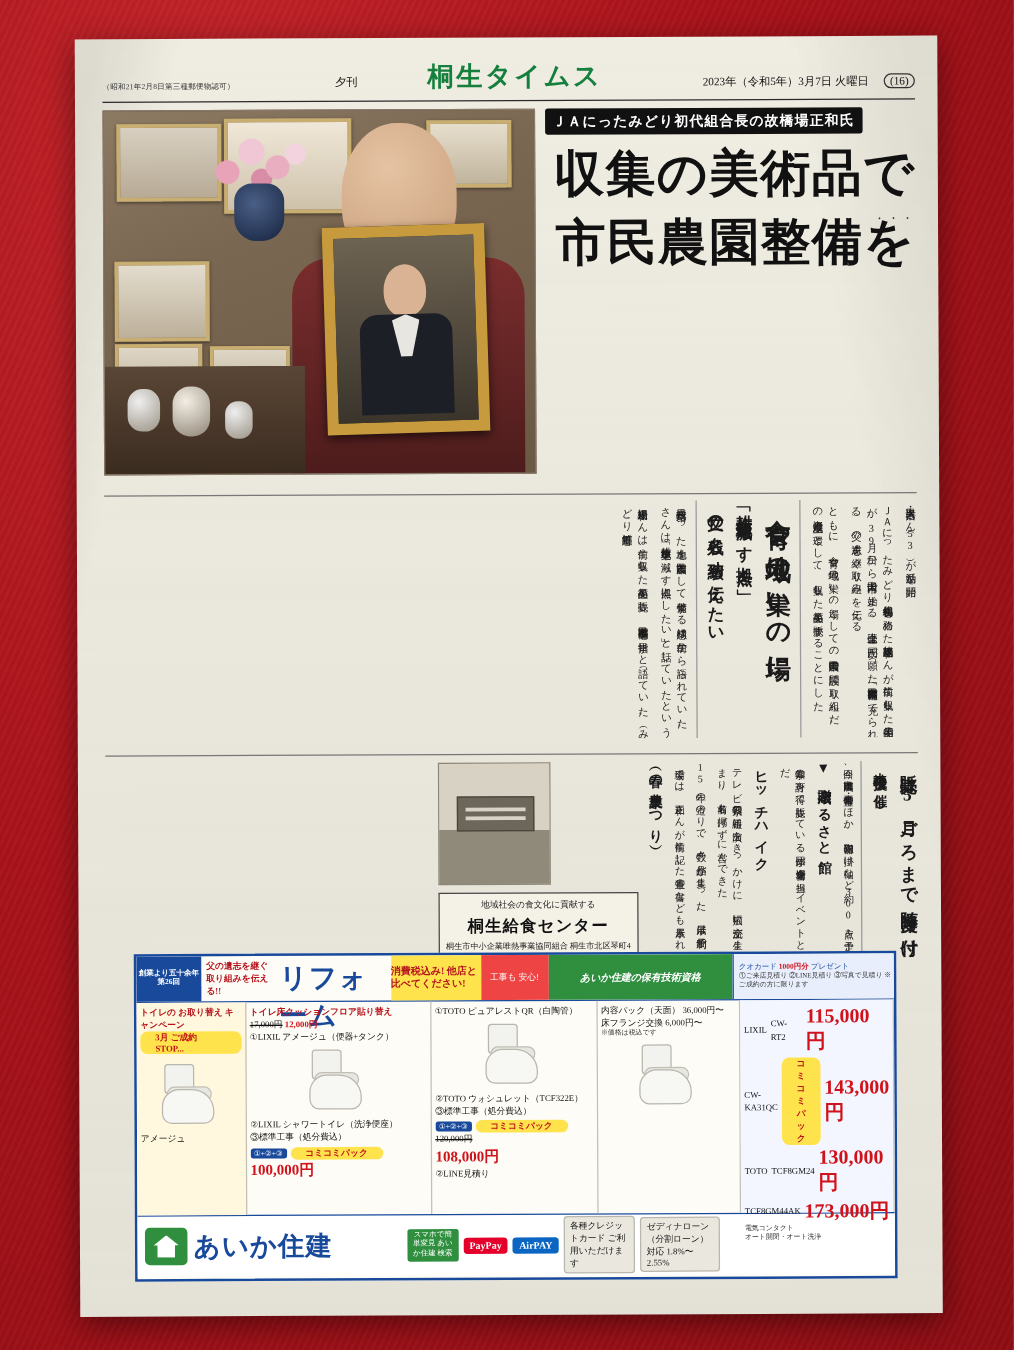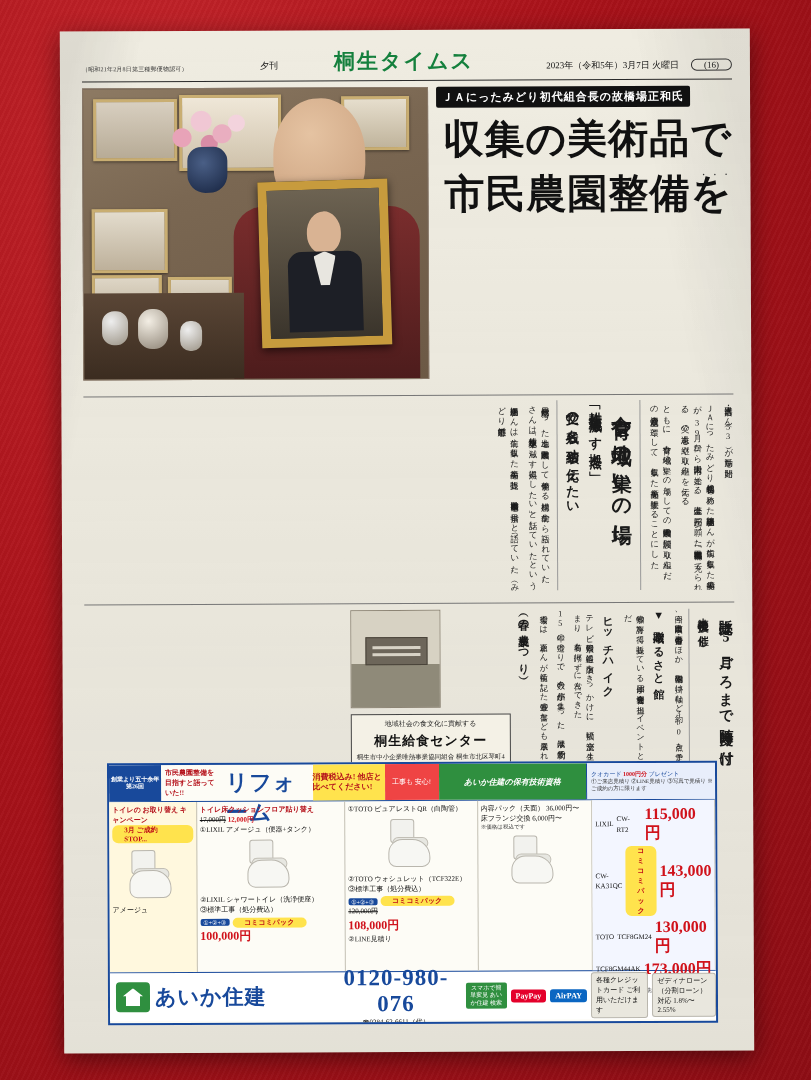--- a/index.html
+++ b/index.html
@@ -47,21 +47,21 @@
     display:flex;align-items:flex-end;justify-content:space-between;
     border-bottom:1.5px solid #2a2a2a;padding-bottom:4px;
     height:30px;
   }
   .mh-left{font-size:6px;color:#333;letter-spacing:.2px;padding-bottom:3px;}
   .mh-center{display:flex;align-items:baseline;gap:12px;padding-bottom:1px;}
   .mh-kan{font-size:9px;color:#111;}
   .mh-title{font-size:21px;font-weight:bold;letter-spacing:2px;color:#15803d;margin-left:44px;}
   .mh-right{display:flex;align-items:baseline;gap:12px;padding-bottom:3px;}
   .mh-date{font-size:9px;color:#111;}
-  .mh-page{font-size:9px;color:#111;border:1px solid #333;border-radius:8px;padding:0 12px;}
+  .mh-page{font-size:9px;color:#111;border:1px solid #333;border-radius:8px;padding:0 4px;}
 
   
   .top-zone{display:flex;height:300px;margin-top:6px;}
   .photo{
     width:344px;height:290px;position:relative;overflow:hidden;
     background:#6b5a4b;
     border:1px solid #8a7a6a;
   }
   .photo .wall{
     position:absolute;inset:0;
@@ -325,21 +325,21 @@
       </div>
     </div>
   </div>
 
   <div class="bottom-ad">
 
     <div class="ad-top">
       <div class="ad-badge">創業より五十余年
 第26回</div>
       <div class="ad-title">
-        <span class="t1">市民農園整備を目指すと語っていた!!</span>
+        <span class="t1">父の遺志を継ぐ取り組みを伝える!!</span>
         <span class="t2">トイレリフォーム</span>
       </div>
       <div class="ad-taxbox">消費税込み!
 他店と比べてください!</div>
       <div class="ad-workbox">工事も
 安心!</div>
       <div class="ad-cert">あいか住建の保有技術資格</div>
       <div class="ad-gift">
         <div><span>クオカード</span>
              <span class="price-red">1000円分</span>
@@ -439,24 +439,20 @@
         <div class="vtiny">電気コンタクト</div>
         <div class="vtiny">オート開閉・オート洗浄</div>
       </div>
     </div>
 
     <div class="ad-foot">
       <div class="logo-wrap">
         <div class="logo-mark"></div>
         <div class="logo-text">あいか住建</div>
       </div>
-      <div class="tel-wrap">
-        <div class="tel-big">0120-980-076</div>
-        <div class="tel-sub">☎0284-62-6611（代）</div>
-      </div>
       <div class="pay-wrap">
         <div class="green-note">スマホで簡単変見
 あいか住建 検索</div>
         <div class="paypay">PayPay</div>
         <div class="airpay">AirPAY</div>
         <div class="pay-chip">各種クレジットカード
 ご利用いただけます</div>
         <div class="pay-chip">ゼディナローン（分割ローン）対応
 1.8%〜2.55%</div>
       </div>

